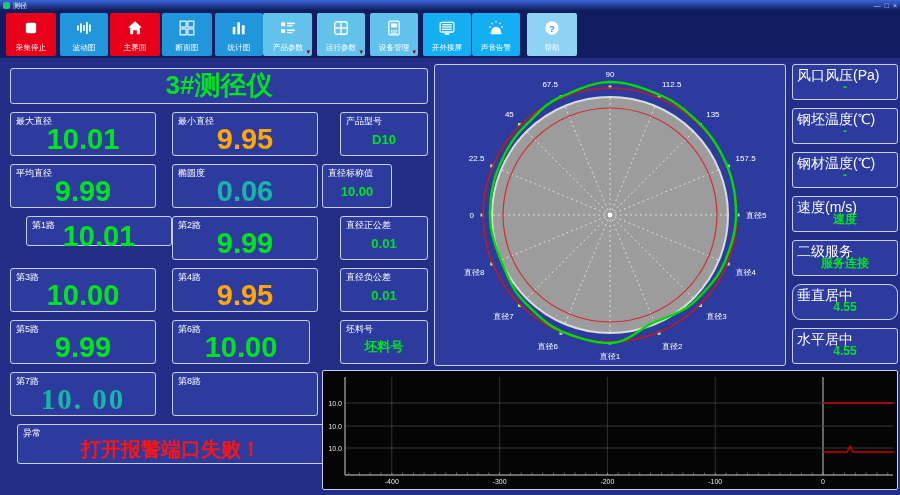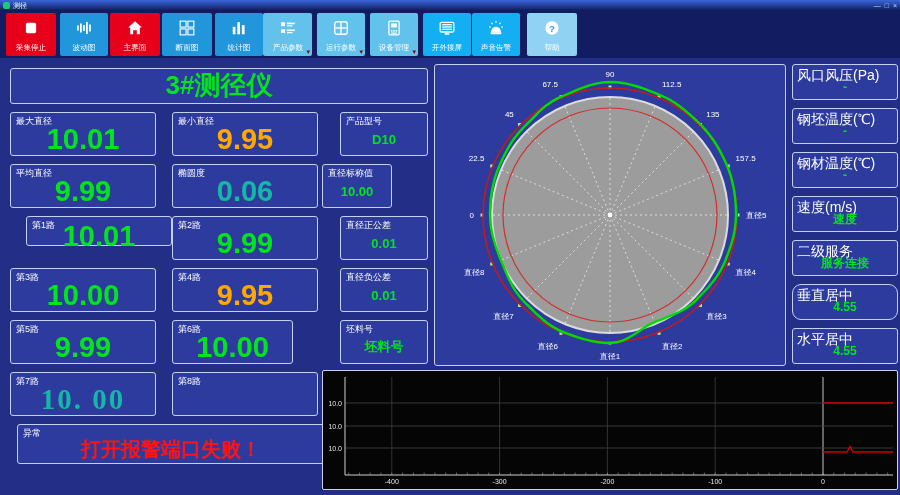--- a/index.html
+++ b/index.html
@@ -246,21 +246,21 @@
       <div class="cell-value v-lg" style="color: rgb(255, 168, 0);">9.95</div>
     </div>
     <div class="cell" style="left: 330px; top: 156px; width: 88px; height: 44px;">
       <span class="cell-label">直径负公差</span>
       <div class="cell-value v-sm" style="color: rgb(0, 228, 30);">0.01</div>
     </div>
     <div class="cell" style="left: 0px; top: 208px; width: 146px; height: 44px;">
       <span class="cell-label">第5路</span>
       <div class="cell-value v-lg" style="color: rgb(0, 228, 30);">9.99</div>
     </div>
-    <div class="cell" style="left: 162px; top: 208px; width: 121px; height: 44px;">
+    <div class="cell" style="left: 162px; top: 208px; width: 138px; height: 44px;">
       <span class="cell-label">第6路</span>
       <div class="cell-value v-lg" style="color: rgb(0, 228, 30);">10.00</div>
     </div>
     <div class="cell" style="left: 330px; top: 208px; width: 88px; height: 44px;">
       <span class="cell-label">坯料号</span>
       <div class="cell-value v-sm" style="color: rgb(0, 228, 30);">坯料号</div>
     </div>
     <div class="cell" style="left: 0px; top: 260px; width: 146px; height: 44px;">
       <span class="cell-label">第7路</span>
       <div class="cell-value v-lg v-serif" style="color: #14b8a6;">10. 00</div>

